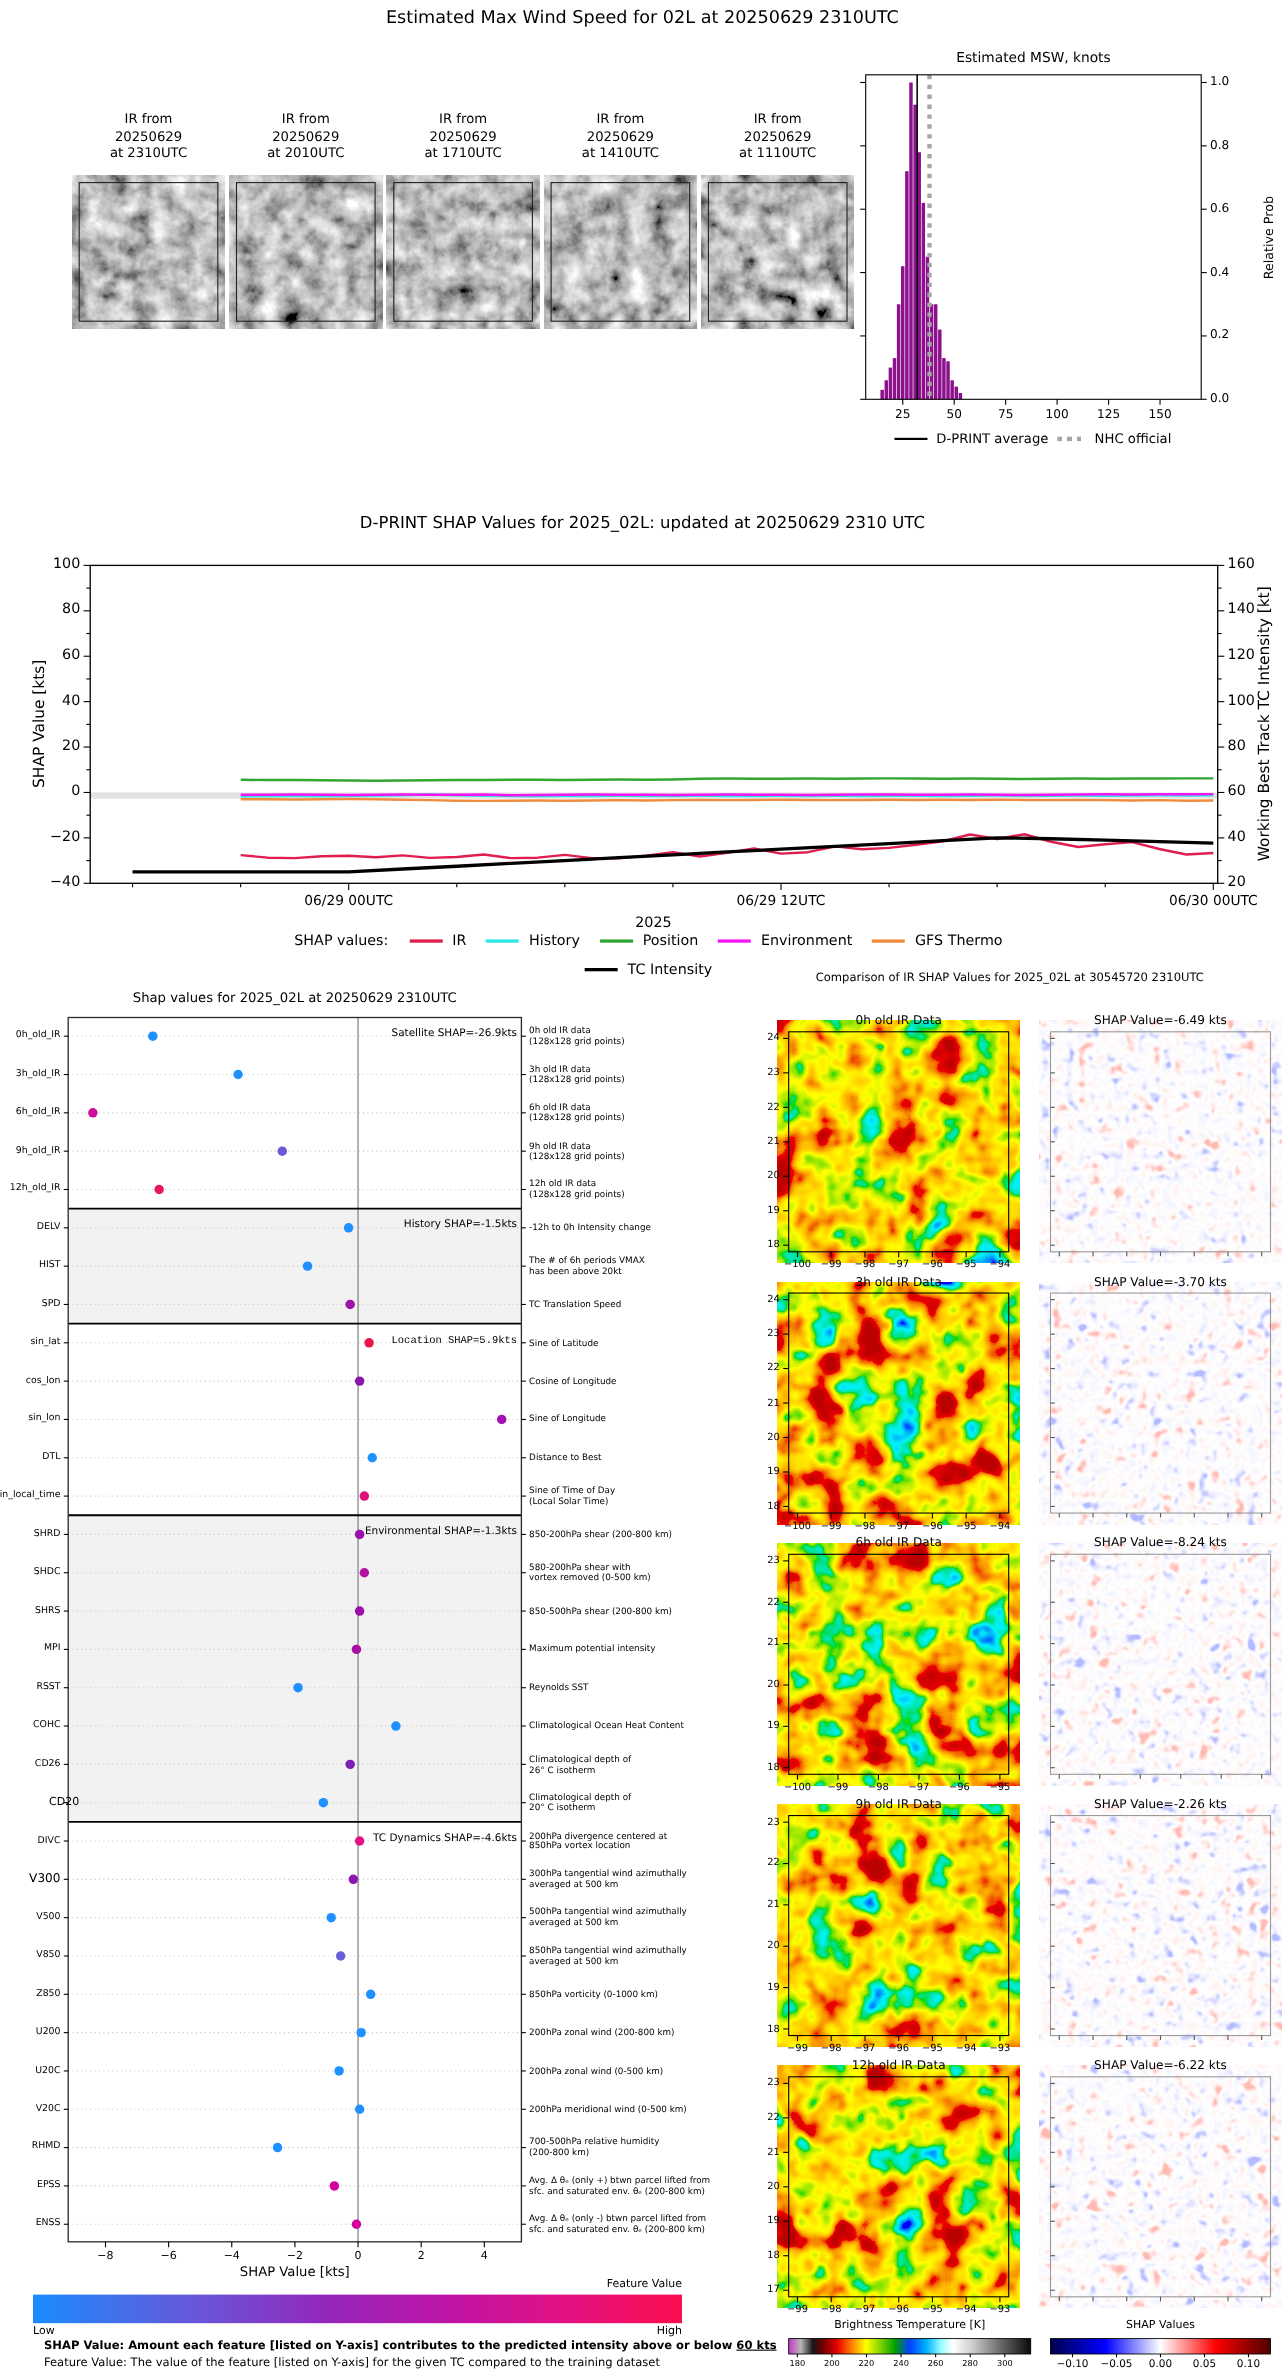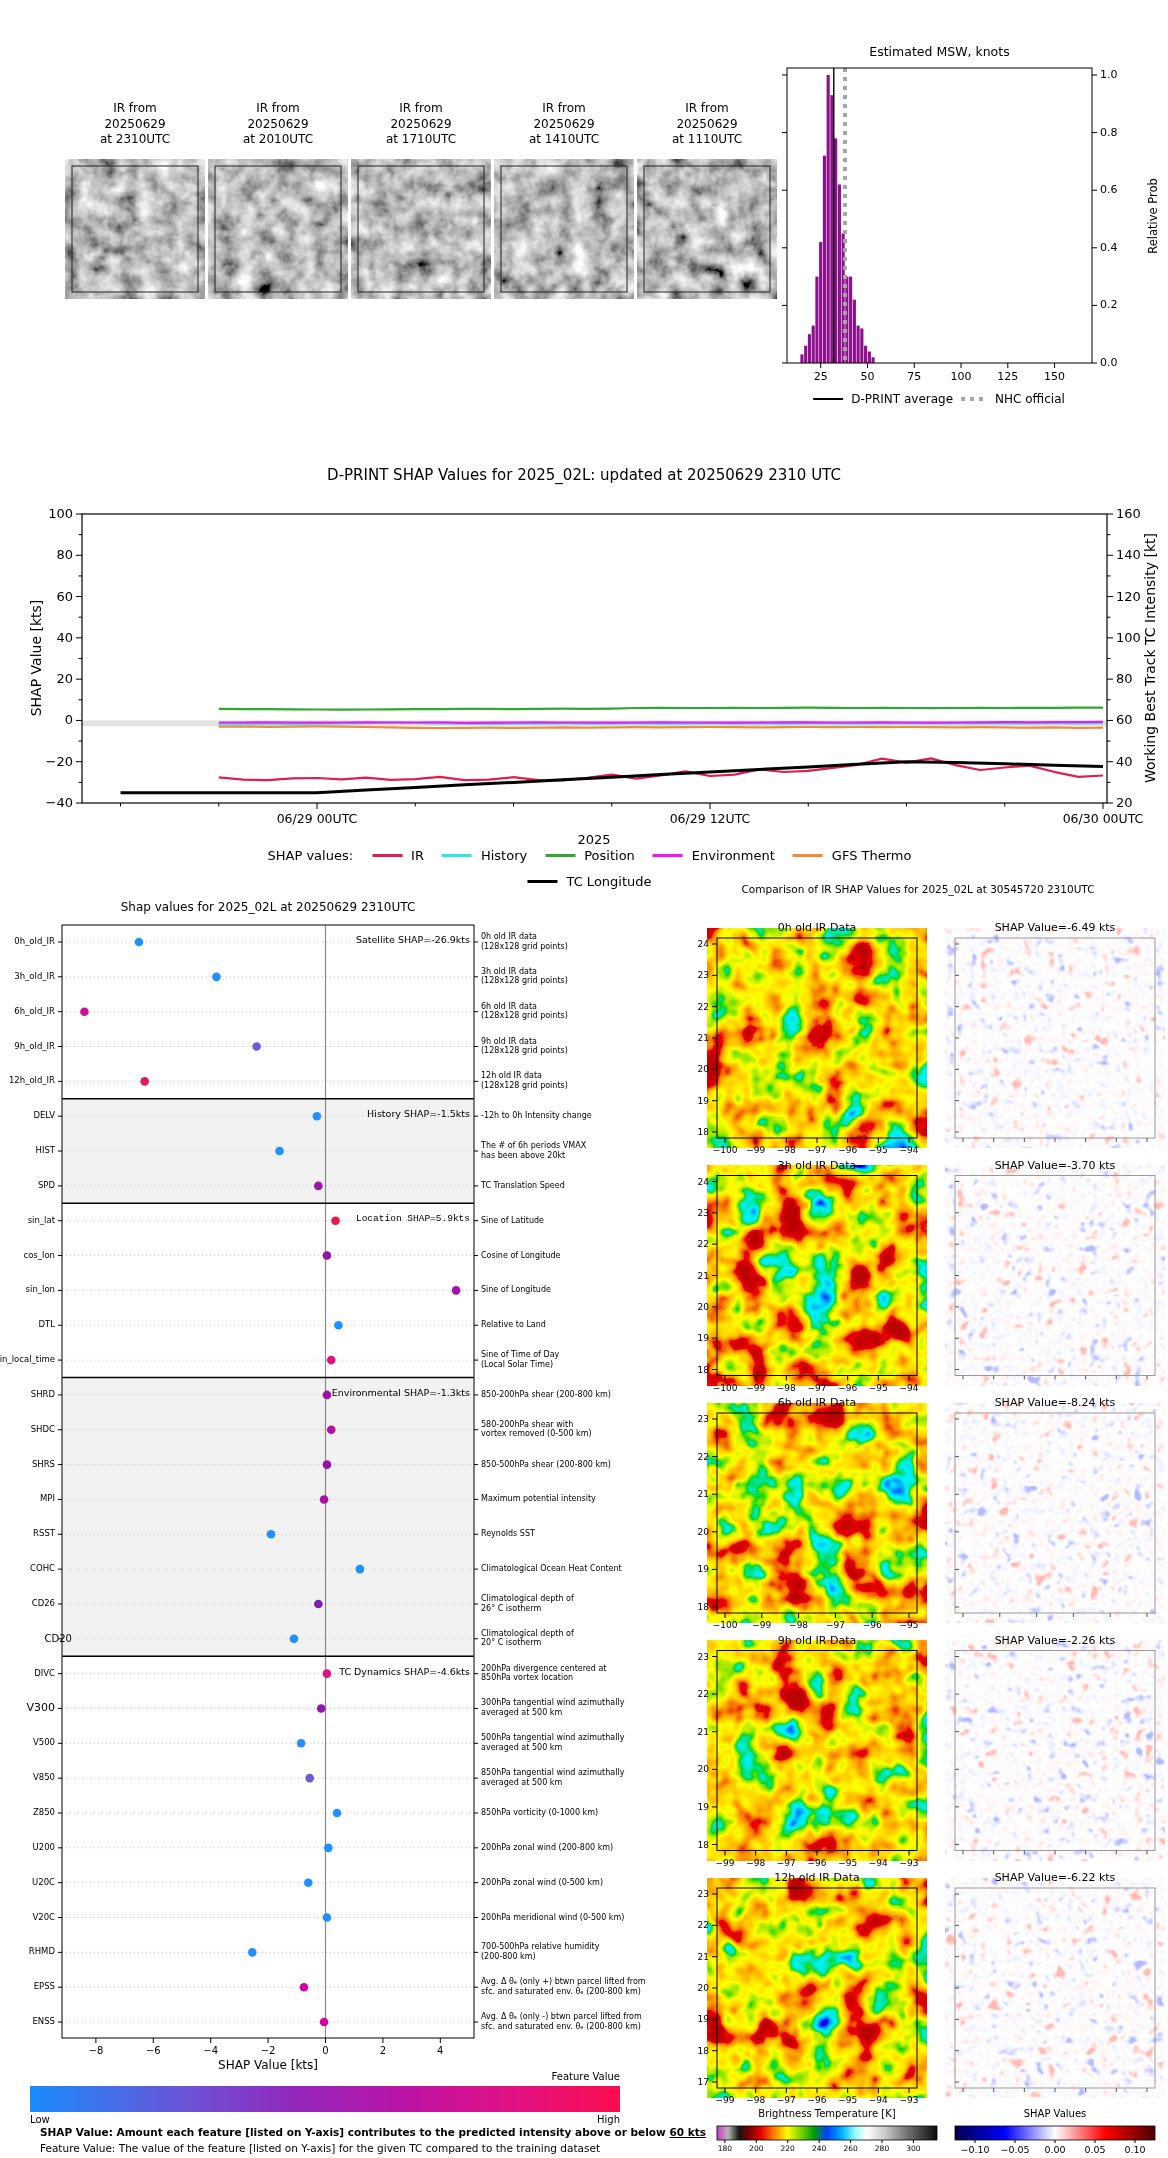--- a/index.html
+++ b/index.html
@@ -601,20 +601,21 @@
       <line x1="850.5714285714286" y1="2140" x2="850.5714285714286" y2="2143" stroke="#000"></line>
       <line x1="882" y1="2140" x2="882" y2="2143" stroke="#000"></line>
       <line x1="913.4285714285714" y1="2140" x2="913.4285714285714" y2="2143" stroke="#000"></line>
       <rect x="955" y="2126" width="200" height="14" fill="url(#gradSHAP)" stroke="#000" stroke-width="0.8"></rect>
       <line x1="975" y1="2140" x2="975" y2="2143" stroke="#000"></line>
       <line x1="1015" y1="2140" x2="1015" y2="2143" stroke="#000"></line>
       <line x1="1055" y1="2140" x2="1055" y2="2143" stroke="#000"></line>
       <line x1="1095" y1="2140" x2="1095" y2="2143" stroke="#000"></line>
       <line x1="1135" y1="2140" x2="1135" y2="2143" stroke="#000"></line>
     </svg>
+  <div id="page-title" class="st">Estimated Max Wind Speed for 02L at 20250629 2310UTC</div>
   <div id="hist-title" class="st">Estimated MSW, knots</div>
   <div id="ts-title" class="st">D-PRINT SHAP Values for 2025_02L: updated at 20250629 2310 UTC</div>
   <div id="dot-title" class="st">Shap values for 2025_02L at 20250629 2310UTC</div>
   <div id="comp-title" class="st">Comparison of IR SHAP Values for 2025_02L at 30545720 2310UTC</div>
   <div id="fn1" class="st fn"><span>SHAP Value: Amount each feature [listed on Y-axis] contributes to the predicted intensity above or below </span><span class="ul">60 kts</span></div>
   <div id="fn2" class="st fn">Feature Value: The value of the feature [listed on Y-axis] for the given TC compared to the training dataset</div>
 <div class="t" style="left: 135px; top: 124px; font-size: 12px; line-height: 15.5px; text-align: center; transform: translate(-50%, -50%);">IR from
 20250629
 at 2310UTC</div>
     <div class="t" style="left: 278px; top: 124px; font-size: 12px; line-height: 15.5px; text-align: center; transform: translate(-50%, -50%);">IR from
@@ -659,21 +660,21 @@
     <div class="t" style="left: 1116px; top: 720.429px; font-size: 13px; transform: translate(0px, -50%);">60</div>
     <div class="t" style="left: 1116px; top: 761.714px; font-size: 13px; transform: translate(0px, -50%);">40</div>
     <div class="t" style="left: 1116px; top: 803px; font-size: 13px; transform: translate(0px, -50%);">20</div>
     <div class="t" style="left: 317px; top: 819px; font-size: 12.5px; transform: translate(-50%, -50%);">06/29 00UTC</div>
     <div class="t" style="left: 710px; top: 819px; font-size: 12.5px; transform: translate(-50%, -50%);">06/29 12UTC</div>
     <div class="t" style="left: 1103px; top: 819px; font-size: 12.5px; transform: translate(-50%, -50%);">06/30 00UTC</div>
     <div class="t" style="left: 594px; top: 840px; font-size: 13px; transform: translate(-50%, -50%);">2025</div>
     <div class="t" style="left: 36px; top: 658px; font-size: 14px; transform: translate(-50%, -50%) rotate(-90deg);">SHAP Value [kts]</div>
     <div class="t" style="left: 1150px; top: 658px; font-size: 14px; transform: translate(-50%, -50%) rotate(-90deg);">Working Best Track TC Intensity [kt]</div>
     <div class="legendrow" style="left: 594px; top: 848px; transform: translateX(-50%); font-size: 13px; gap: 9px;"><span style="margin-right: 10px;">SHAP values:</span><span class="sw" style="width: 30px; height: 3px; background: rgb(223, 29, 78);"></span><span style="margin-right: 9px;">IR</span><span class="sw" style="width: 30px; height: 3px; background: rgb(46, 230, 230);"></span><span style="margin-right: 9px;">History</span><span class="sw" style="width: 30px; height: 3px; background: rgb(51, 165, 50);"></span><span style="margin-right: 9px;">Position</span><span class="sw" style="width: 30px; height: 3px; background: rgb(244, 20, 244);"></span><span style="margin-right: 9px;">Environment</span><span class="sw" style="width: 30px; height: 3px; background: rgb(240, 139, 62);"></span><span style="margin-right: 9px;">GFS Thermo</span></div>
-    <div class="legendrow" style="left: 594px; top: 874px; transform: translateX(-50%); font-size: 13px; gap: 9px;"><span class="sw" style="width: 30px; height: 3px; background: rgb(0, 0, 0);"></span><span style="margin-right: 9px;">TC Longitude</span></div>
+    <div class="legendrow" style="left: 594px; top: 874px; transform: translateX(-50%); font-size: 13px; gap: 9px;"><span class="sw" style="width: 30px; height: 3px; background: rgb(0, 0, 0);"></span><span style="margin-right: 9px;">TC Intensity</span></div>
     <div class="t" style="left: 55px; top: 942px; font-size: 8.5px; transform: translate(-100%, -50%);">0h_old_IR</div>
     <div class="t" style="left: 481px; top: 942px; font-size: 8px; line-height: 9.6px; transform: translate(0px, -50%);">0h old IR data
 (128x128 grid points)</div>
     <div class="t" style="left: 55px; top: 976.84px; font-size: 8.5px; transform: translate(-100%, -50%);">3h_old_IR</div>
     <div class="t" style="left: 481px; top: 976.84px; font-size: 8px; line-height: 9.6px; transform: translate(0px, -50%);">3h old IR data
 (128x128 grid points)</div>
     <div class="t" style="left: 55px; top: 1011.68px; font-size: 8.5px; transform: translate(-100%, -50%);">6h_old_IR</div>
     <div class="t" style="left: 481px; top: 1011.68px; font-size: 8px; line-height: 9.6px; transform: translate(0px, -50%);">6h old IR data
 (128x128 grid points)</div>
     <div class="t" style="left: 55px; top: 1046.52px; font-size: 8.5px; transform: translate(-100%, -50%);">9h_old_IR</div>
@@ -689,21 +690,21 @@
 has been above 20kt</div>
     <div class="t" style="left: 55px; top: 1185.88px; font-size: 8.5px; transform: translate(-100%, -50%);">SPD</div>
     <div class="t" style="left: 481px; top: 1185.88px; font-size: 8px; line-height: 9.6px; transform: translate(0px, -50%);">TC Translation Speed</div>
     <div class="t" style="left: 55px; top: 1220.72px; font-size: 8.5px; transform: translate(-100%, -50%);">sin_lat</div>
     <div class="t" style="left: 481px; top: 1220.72px; font-size: 8px; line-height: 9.6px; transform: translate(0px, -50%);">Sine of Latitude</div>
     <div class="t" style="left: 55px; top: 1255.56px; font-size: 8.5px; transform: translate(-100%, -50%);">cos_lon</div>
     <div class="t" style="left: 481px; top: 1255.56px; font-size: 8px; line-height: 9.6px; transform: translate(0px, -50%);">Cosine of Longitude</div>
     <div class="t" style="left: 55px; top: 1290.4px; font-size: 8.5px; transform: translate(-100%, -50%);">sin_lon</div>
     <div class="t" style="left: 481px; top: 1290.4px; font-size: 8px; line-height: 9.6px; transform: translate(0px, -50%);">Sine of Longitude</div>
     <div class="t" style="left: 55px; top: 1325.24px; font-size: 8.5px; transform: translate(-100%, -50%);">DTL</div>
-    <div class="t" style="left: 481px; top: 1325.24px; font-size: 8px; line-height: 9.6px; transform: translate(0px, -50%);">Relative to Land</div>
+    <div class="t" style="left: 481px; top: 1325.24px; font-size: 8px; line-height: 9.6px; transform: translate(0px, -50%);">Distance to Best</div>
     <div class="t" style="left: 55px; top: 1360.08px; font-size: 8.5px; transform: translate(-100%, -50%);">sin_local_time</div>
     <div class="t" style="left: 481px; top: 1360.08px; font-size: 8px; line-height: 9.6px; transform: translate(0px, -50%);">Sine of Time of Day
 (Local Solar Time)</div>
     <div class="t" style="left: 55px; top: 1394.92px; font-size: 8.5px; transform: translate(-100%, -50%);">SHRD</div>
     <div class="t" style="left: 481px; top: 1394.92px; font-size: 8px; line-height: 9.6px; transform: translate(0px, -50%);">850-200hPa shear (200-800 km)</div>
     <div class="t" style="left: 55px; top: 1429.76px; font-size: 8.5px; transform: translate(-100%, -50%);">SHDC</div>
     <div class="t" style="left: 481px; top: 1429.76px; font-size: 8px; line-height: 9.6px; transform: translate(0px, -50%);">580-200hPa shear with
 vortex removed (0-500 km)</div>
     <div class="t" style="left: 55px; top: 1464.6px; font-size: 8.5px; transform: translate(-100%, -50%);">SHRS</div>
     <div class="t" style="left: 481px; top: 1464.6px; font-size: 8px; line-height: 9.6px; transform: translate(0px, -50%);">850-500hPa shear (200-800 km)</div>

